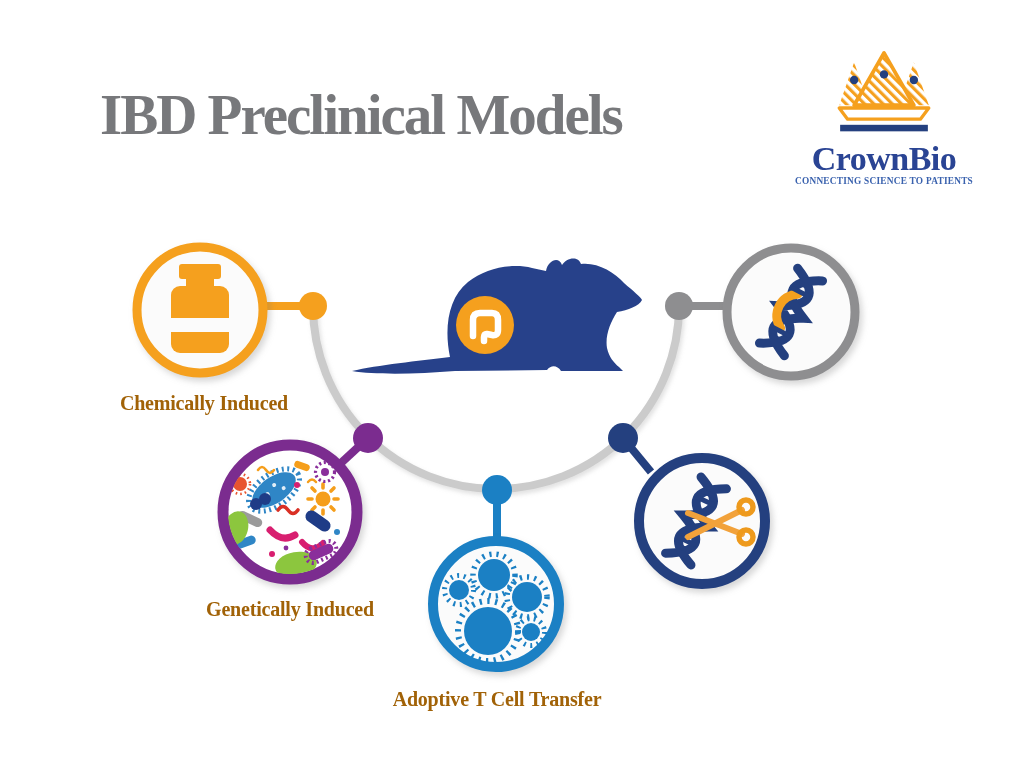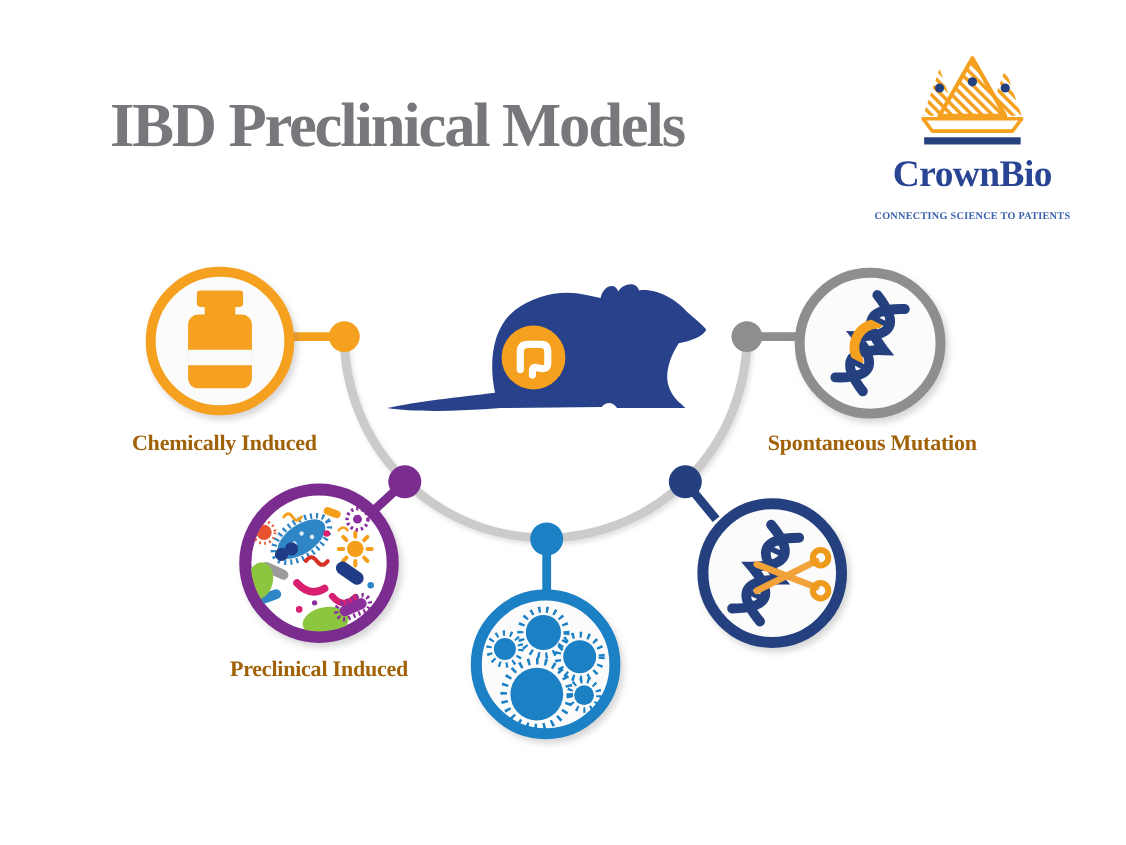--- a/index.html
+++ b/index.html
@@ -19,21 +19,21 @@
   .logo{
     position:absolute;left:798px;top:48px;width:172px;
     display:flex;flex-direction:column;align-items:center;
   }
   .logo-name{
     color:#2a4494;font-size:34px;font-weight:700;
     letter-spacing:-0.5px;line-height:1;margin-top:2px;white-space:nowrap;
   }
   .logo-tagline{
     color:#3a62ae;font-size:9.3px;font-weight:700;
-    letter-spacing:0.25px;margin-top:16px;white-space:nowrap;
+    letter-spacing:0.25px;margin-top:0;white-space:nowrap;
   }
   .node-label{
     position:absolute;transform:translateX(-50%);
     font-size:20px;font-weight:700;letter-spacing:-0.2px;
     color:#a16207;white-space:nowrap;
   }
   .shadow{filter:drop-shadow(3px 4px 3px rgba(110,110,110,0.28));}
   .softshadow{filter:drop-shadow(2px 3px 2px rgba(140,140,140,0.25));}
 </style>
 </head>
@@ -258,16 +258,16 @@
       <circle cx="60" cy="25" r="4.5" fill="#24407F"></circle>
       <circle cx="92" cy="31" r="4.5" fill="#24407F"></circle>
       <polygon points="12,61 108,61 99,73 21,73" fill="#ffffff" stroke="#F5A01E" stroke-width="3.5" stroke-linejoin="round"></polygon>
       <rect x="13" y="79" width="94" height="7" fill="#24407F"></rect>
     </svg>
     <div class="logo-name">CrownBio</div>
     <div class="logo-tagline">CONNECTING SCIENCE TO PATIENTS</div>
   </div>
 
   <div class="node-label" style="left:204px;top:392px;">Chemically Induced</div>
-  <div class="node-label" style="left:793px;top:392px;">Spontaneous Mutation</div>
-  <div class="node-label" style="left:290px;top:598px;">Preclinical Induced</div>
+  <div class="node-label" style="left:290px;top:598px;">Genetically Induced</div>
+  <div class="node-label" style="left:497px;top:688px;">Adoptive T Cell Transfer</div>
 
 </div>
 
 </body></html>

